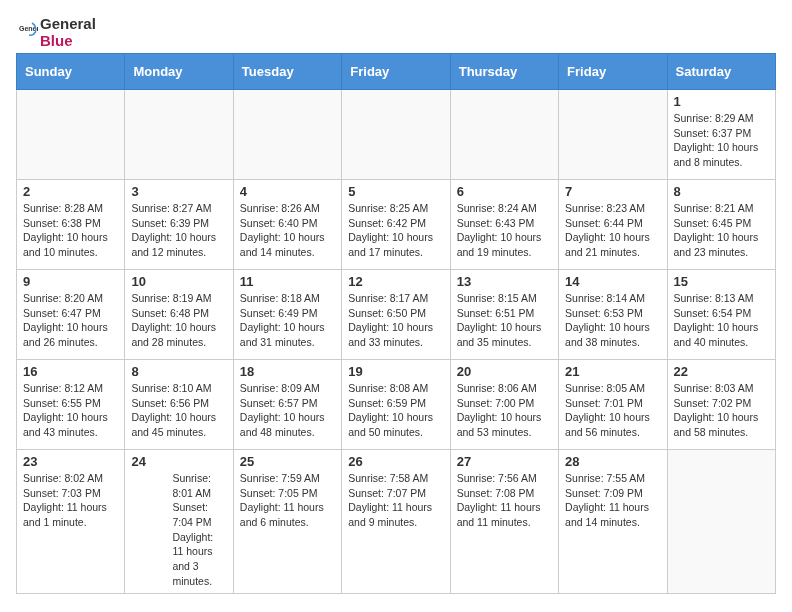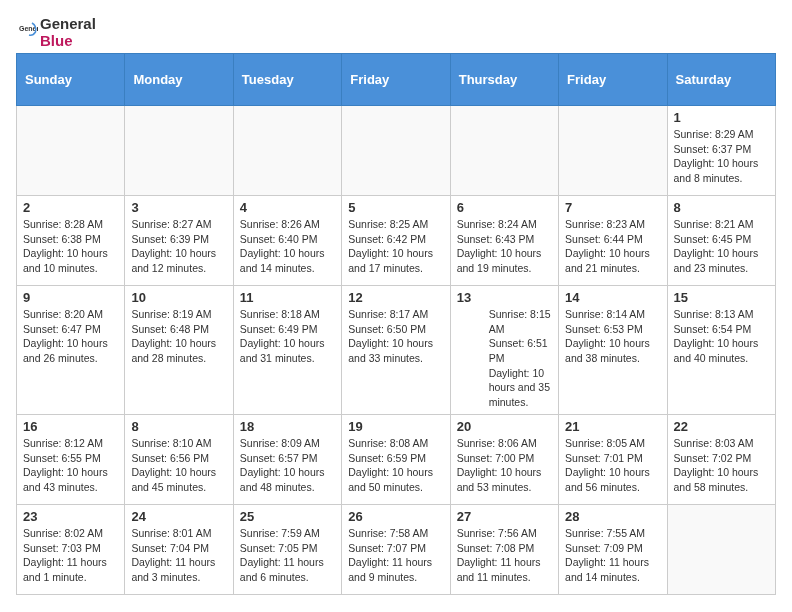--- a/index.html
+++ b/index.html
@@ -35,21 +35,21 @@
     }
     .calendar {
       width: 100%;
       border-collapse: collapse;
       border: 1px solid #ccc;
     }
     .calendar th {
       background-color: #4a90d9;
       color: #fff;
       text-align: left;
-      padding: 18px 8px;
+      padding: 10px 8px;
       font-size: 13px;
       border: 1px solid #3a7fc1;
       margin-left: 20px;
     }
     .calendar td {
       border: 1px solid #ccc;
       vertical-align: top;
       padding: 4px 6px;
       width: 108px;
       min-height: 80px;
@@ -189,21 +189,21 @@
 Daylight: 10 hours and 31 minutes.</div>
         </td>
         <td>
           <div class="day-number">12</div>
           <div class="day-info" style="white-space: pre-line;">Sunrise: 8:17 AM
 Sunset: 6:50 PM
 Daylight: 10 hours and 33 minutes.</div>
         </td>
         <td>
           <div class="day-number">13</div>
-          <div class="day-info" style="white-space: pre-line; margin-left: 32px;">Sunrise: 8:15 AM
+          <div class="day-info" style="white-space: pre-line;">Sunrise: 8:15 AM
 Sunset: 6:51 PM
 Daylight: 10 hours and 35 minutes.</div>
         </td>
         <td>
           <div class="day-number">14</div>
           <div class="day-info" style="white-space: pre-line;">Sunrise: 8:14 AM
 Sunset: 6:53 PM
 Daylight: 10 hours and 38 minutes.</div>
         </td>
         <td>
@@ -259,21 +259,21 @@
       </tr>
       <tr>
         <td>
           <div class="day-number">23</div>
           <div class="day-info" style="white-space: pre-line;">Sunrise: 8:02 AM
 Sunset: 7:03 PM
 Daylight: 11 hours and 1 minute.</div>
         </td>
         <td>
           <div class="day-number">24</div>
-          <div class="day-info" style="white-space: pre-line;">Sunrise: 8:01 AM
+          <div class="day-info" style="white-space: pre-line; margin-left: 41px;">Sunrise: 8:01 AM
 Sunset: 7:04 PM
 Daylight: 11 hours and 3 minutes.</div>
         </td>
         <td>
           <div class="day-number">25</div>
           <div class="day-info" style="white-space: pre-line;">Sunrise: 7:59 AM
 Sunset: 7:05 PM
 Daylight: 11 hours and 6 minutes.</div>
         </td>
         <td>

